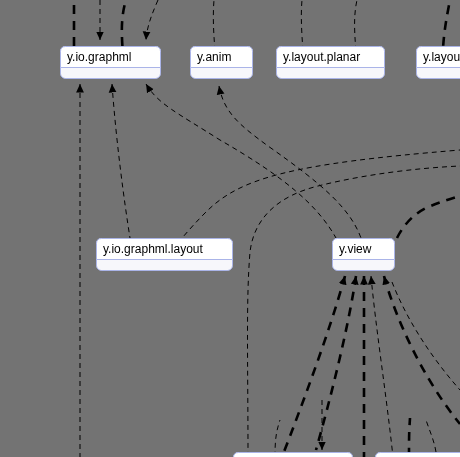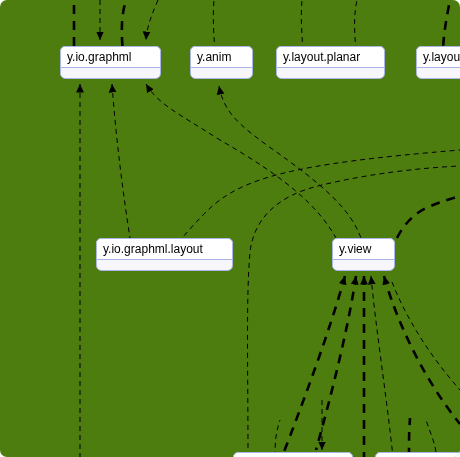--- a/index.html
+++ b/index.html
@@ -7,23 +7,22 @@
     padding: 0;
     background: #ffffff;
   }
   body {
     font-family: "Liberation Sans", sans-serif;
   }
   #diagram-canvas {
     position: relative;
     width: 460px;
     height: 457px;
-    background: #4d7c0f;
+    background: #737373;
     overflow: hidden;
-    border-radius: 7px;
   }
   #diagram-canvas svg {
     position: absolute;
     top: 0;
     left: 0;
     display: block;
   }
   .node-title-text {
     font-family: "Liberation Sans", sans-serif;
     font-size: 12px;

